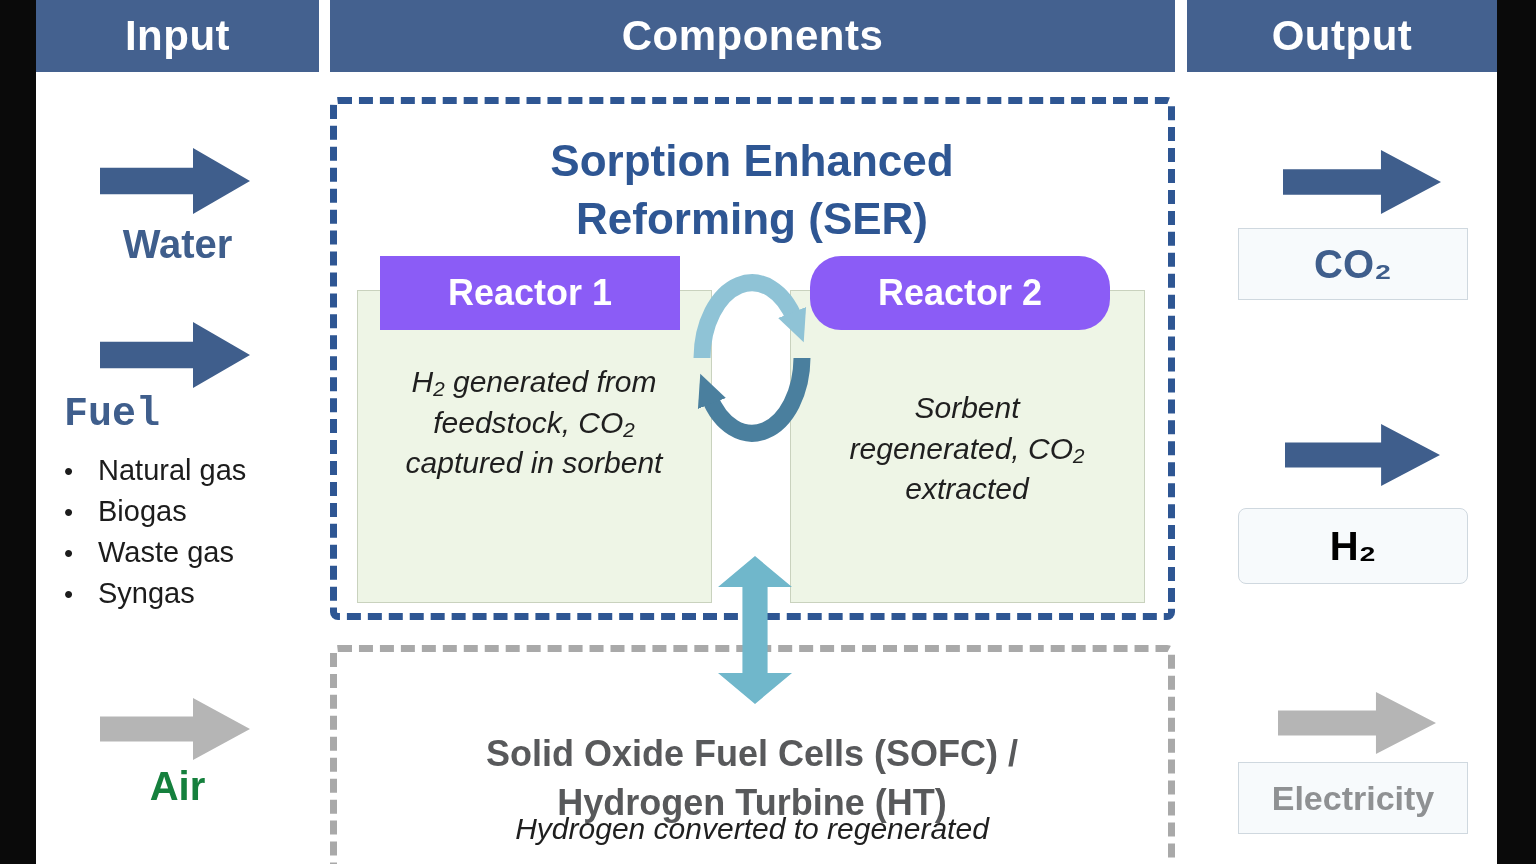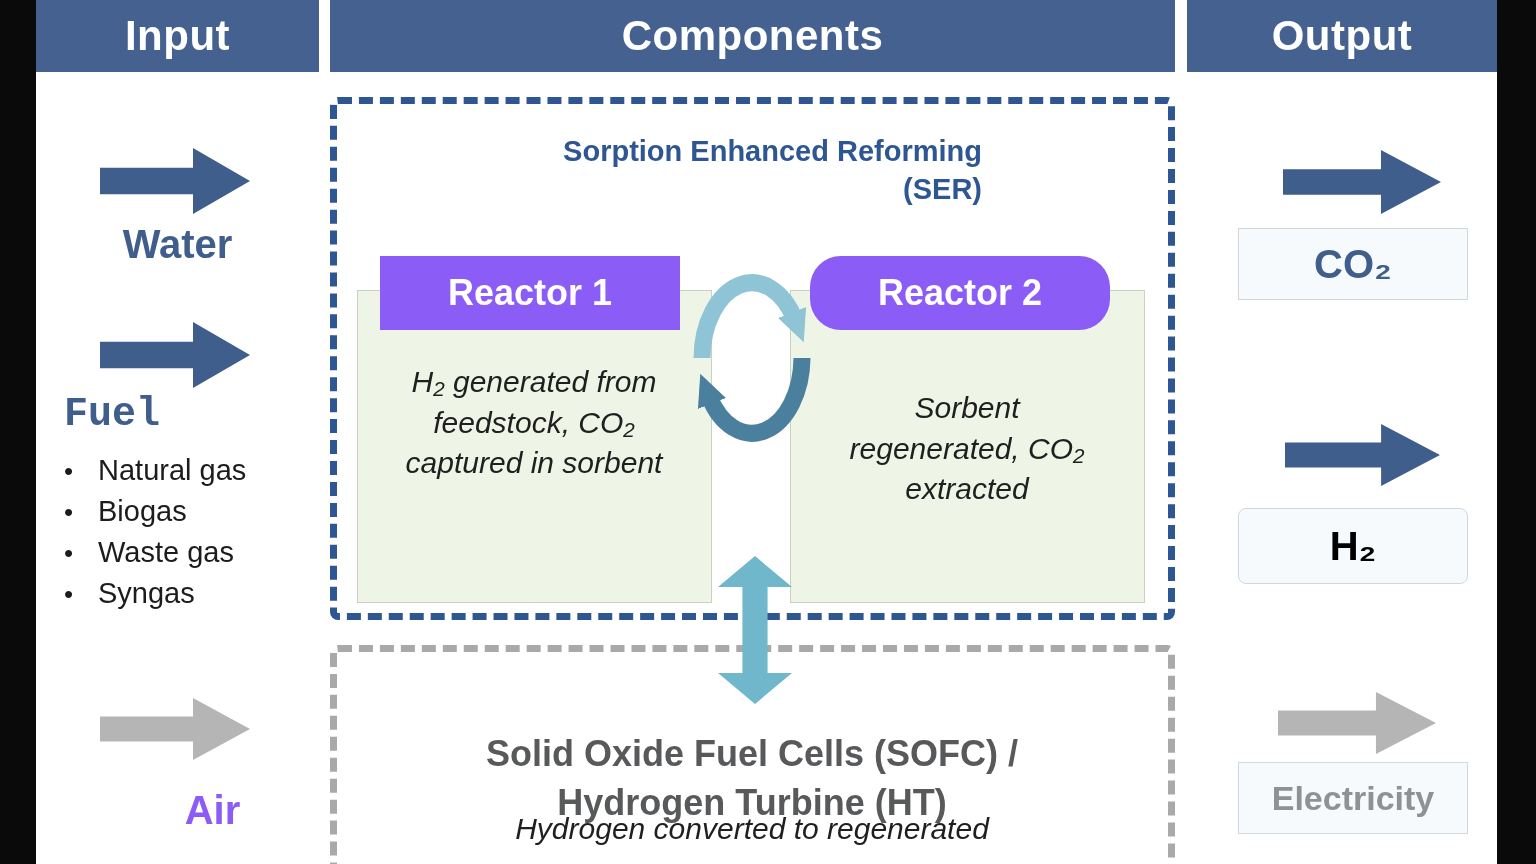--- a/index.html
+++ b/index.html
@@ -30,28 +30,28 @@
   
   #arrow-water { left:100px; top:148px; width:150px; height:66px; }
   #label-water { left:36px;  top:222px; width:283px; text-align:center;
                  color:#3f5e8c; font-weight:bold; font-size:40px; }
   #arrow-fuel  { left:100px; top:322px; width:150px; height:66px; }
   #label-fuel  { left:64px;  top:392px; color:#3f5e8c; font-weight:bold; font-size:40px;font-family:Liberation Mono, monospace; }
   #fuel-list   { left:64px;  top:450px; width:260px; }
   .fuel-item   { font-size:29px; color:#1c1c1c; line-height:40px; white-space:nowrap; }
   .fuel-item::before { content:"•"; display:inline-block; width:34px; font-size:26px; }
   #arrow-air   { left:100px; top:698px; width:150px; height:62px; }
-  #label-air   { left:36px;  top:788px; width:283px; text-align:center;
-                 color:#8b5cf6; font-weight:bold; font-size:40px;margin-left:35px; }
+  #label-air   { left:36px;  top:764px; width:283px; text-align:center;
+                 color:#15803d; font-weight:bold; font-size:40px; }
 
   
   #ser-box  { left:330px; top:97px; width:845px; height:523px;
               border:7px dashed #2e5693; border-radius:8px; box-sizing:border-box; }
-  #ser-title { left:522px; top:132px; width:460px; text-align:right;
-               color:#2e5693; font-weight:bold; font-size:29px; line-height:1.32; }
+  #ser-title { left:522px; top:132px; width:460px; text-align:center;
+               color:#2e5693; font-weight:bold; font-size:44px; line-height:1.32; }
   .panel { background:#eef5e6; border:1px solid #c9d2be; box-sizing:border-box; }
   #panel-left  { left:357px; top:290px; width:355px; height:313px; }
   #panel-right { left:790px; top:290px; width:355px; height:313px; }
   .reactor { background:#8b5cf6; color:#ffffff; font-weight:bold; font-size:36px;
              display:flex; align-items:center; justify-content:center; z-index:2; }
   #reactor1 { left:380px; top:256px; width:300px; height:74px; }
   #reactor2 { left:810px; top:256px; width:300px; height:74px;border-radius:31px; }
   .panel-desc { font-style:italic; font-size:30px; color:#1f1f1f;
                 line-height:1.35; text-align:center; }
   #reactor1-desc { left:394px; top:362px; width:280px; }

